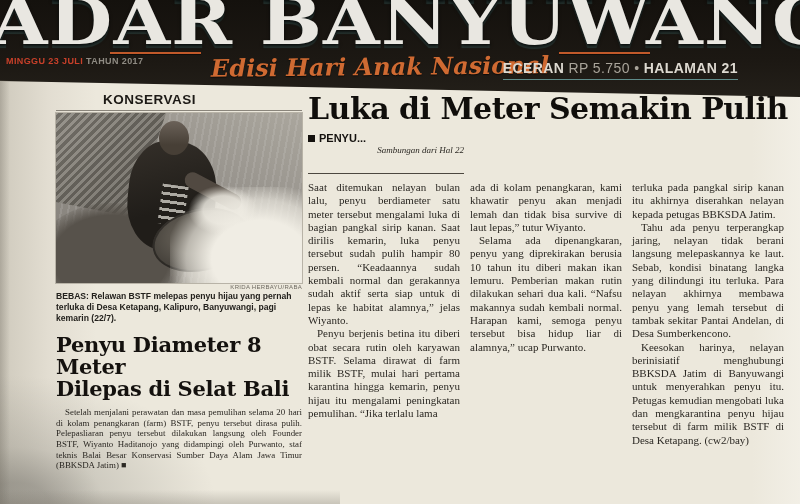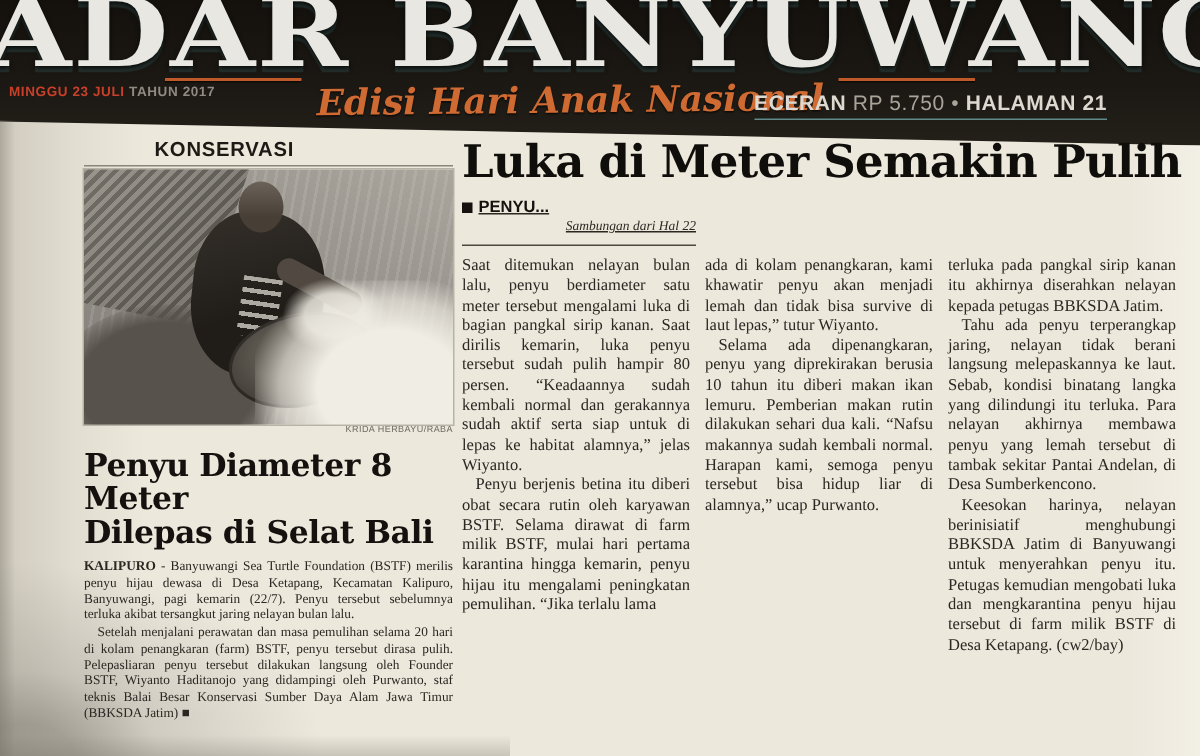--- a/index.html
+++ b/index.html
@@ -78,21 +78,21 @@
   .left-headline{font-family:"DejaVu Serif",serif;font-weight:bold;font-size:21px;line-height:1.07;
     color:#14110e;margin-top:9px;letter-spacing:-.3px;}
   .left-body{margin-top:6px;font-size:8.9px;line-height:1.2;text-align:justify;color:#2b2823;}
   .left-body p{margin:0 0 1px 0;}
   .left-body p.indent{text-indent:9px;}
   .dateline{font-weight:bold;}
   
   .main-col{position:absolute;left:308px;top:94px;width:476px;}
   .main-headline{font-family:"DejaVu Serif",serif;font-weight:bold;font-size:30px;line-height:1;
     color:#100e0b;letter-spacing:-.5px;white-space:nowrap;}
-  .kicker-block{width:156px;margin-top:8px;border-bottom:1.5px solid #4c473f;padding-bottom:8px;text-decoration:underline;}
+  .kicker-block{width:156px;margin-top:8px;border-bottom:1.5px solid #4c473f;padding-bottom:18px;}
   .kicker-row{font-family:"Liberation Sans",sans-serif;font-weight:bold;font-size:11px;color:#14110e;
     display:flex;align-items:center;gap:4px;}
   .sq{display:inline-block;width:7px;height:7px;background:#14110e;}
   .continuation{font-size:9px;font-style:italic;text-align:right;color:#2b2823;margin-top:1px;}
   .cols{display:flex;gap:10px;margin-top:7px;}
   .col{flex:1;font-size:11px;line-height:1.21;text-align:justify;color:#2b2823;}
   .col p{margin:0;}
   .col p.indent{text-indent:9px;}
   
   .edge-shade{position:absolute;left:0;top:80px;width:10px;height:424px;
@@ -135,28 +135,31 @@
     <div class="ph-person-head"></div>
     <div class="ph-shirt-text"></div>
     <div class="ph-person-arm"></div>
     <div class="ph-turtle"></div>
     <div class="ph-turtle-flipper"></div>
     <div class="ph-foam"></div>
     <div class="ph-foam2"></div>
   </div>
   <div class="photo-credit">KRIDA HERBAYU/RABA</div>
 
+  <div class="caption">
+    <span>BEBAS:</span>
+    <span>Relawan BSTF melepas penyu hijau yang pernah terluka di Desa Ketapang, Kalipuro, Banyuwangi, pagi kemarin (22/7).</span>
+  </div>
 
   <div class="left-headline">
     <div>Penyu Diameter 8 Meter</div>
     <div>Dilepas di Selat Bali</div>
   </div>
 
   <div class="left-body">
-    <p><span class="dateline">KALIPURO</span> <span>- Banyuwangi Sea Turtle Foundation (BSTF) merilis penyu hijau dewasa di Desa Ketapang, Kecamatan Kalipuro, Banyuwangi, pagi kemarin (22/7). Penyu tersebut sebelumnya terluka akibat tersangkut jaring nelayan bulan lalu.</span></p>
     <p class="indent">Setelah menjalani perawatan dan masa pemulihan selama 20 hari di kolam penangkaran (farm) BSTF, penyu tersebut dirasa pulih. Pelepasliaran penyu tersebut dilakukan langsung oleh Founder BSTF, Wiyanto Haditanojo yang didampingi oleh Purwanto, staf teknis Balai Besar Konservasi Sumber Daya Alam Jawa Timur (BBKSDA Jatim) ■</p>
   </div>
 
 </div>
 
 <div class="main-col">
   <div class="main-headline">Luka di Meter Semakin Pulih</div>
 
   <div class="kicker-block">
     <div class="kicker-row">

